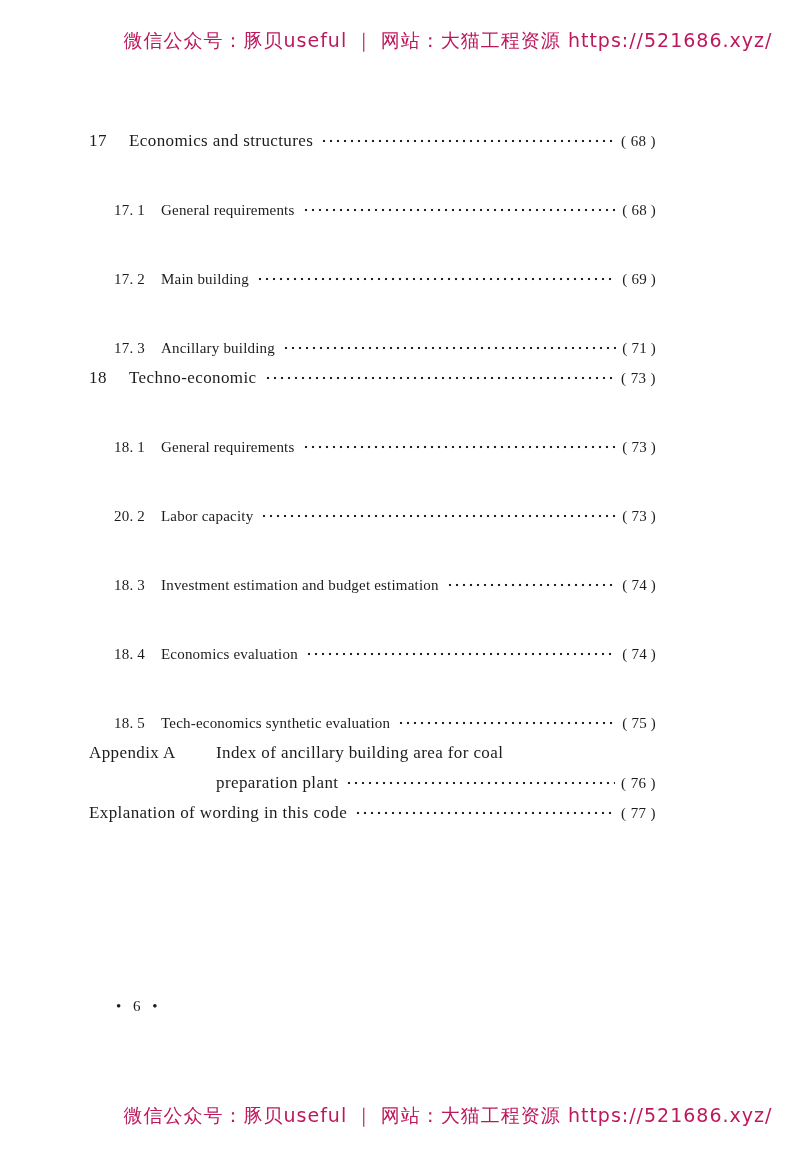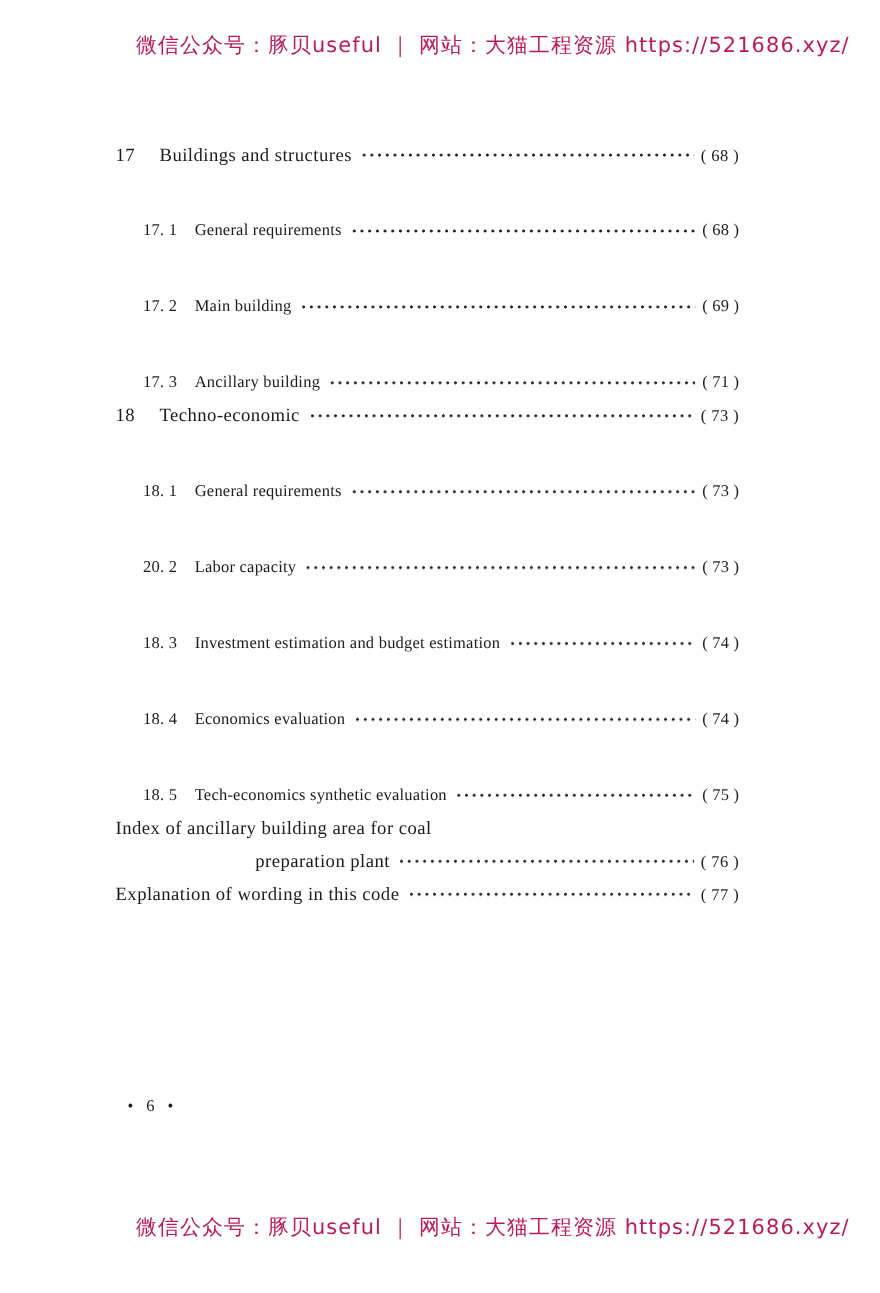--- a/index.html
+++ b/index.html
@@ -9,21 +9,21 @@
     overflow:hidden;
   }
   .watermark{
     position:absolute;left:0;width:800px;text-align:center;
     font-family:"DejaVu Sans","Liberation Sans",sans-serif;
     font-size:19px;letter-spacing:1px;color:#be185d;white-space:nowrap;margin-left:48px;
   }
   .watermark.top{top:28px;}
   .watermark.bottom{top:1103px;}
   .toc{
-    position:absolute;left:105px;top:126px;width:567px;
+    position:absolute;left:89px;top:126px;width:567px;
   }
   .toc-row{
     display:flex;align-items:baseline;height:30px;line-height:30px;
     white-space:nowrap;
   }
   .toc-row.chapter,.toc-row.top-entry,.toc-row.appendix,.toc-row.continuation{
     font-size:17px;letter-spacing:0.4px;
   }
   .toc-row.sub{font-size:15px;letter-spacing:0.2px;margin-top:39px;}
   .toc-row.sub{padding-left:25px;}
@@ -45,21 +45,21 @@
   }
 </style>
 </head>
 <body>
 
 <div class="watermark top">微信公众号：豚贝useful ｜ 网站：大猫工程资源 https://521686.xyz/</div>
 
 <div class="toc" id="toc-list">
     <div class="toc-row chapter">
       <span class="num">17</span>
-      <span class="title">Buildings and structures</span>
+      <span class="title">Economics and structures</span>
       <span class="leader"></span>
       <span class="page">( 68 )</span>
     </div>
     <div class="toc-row sub">
       <span class="num">17. 1</span>
       <span class="title">General requirements</span>
       <span class="leader"></span>
       <span class="page">( 68 )</span>
     </div>
     <div class="toc-row sub">
@@ -104,20 +104,21 @@
       <span class="leader"></span>
       <span class="page">( 74 )</span>
     </div>
     <div class="toc-row sub">
       <span class="num">18. 5</span>
       <span class="title">Tech-economics synthetic evaluation</span>
       <span class="leader"></span>
       <span class="page">( 75 )</span>
     </div>
     <div class="toc-row appendix no-page">
+      <span class="num">Appendix A</span>
       <span class="title">Index of ancillary building area for coal</span>
     </div>
     <div class="toc-row continuation">
       <span class="title">preparation plant</span>
       <span class="leader"></span>
       <span class="page">( 76 )</span>
     </div>
     <div class="toc-row top-entry">
       <span class="title">Explanation of wording in this code</span>
       <span class="leader"></span>

